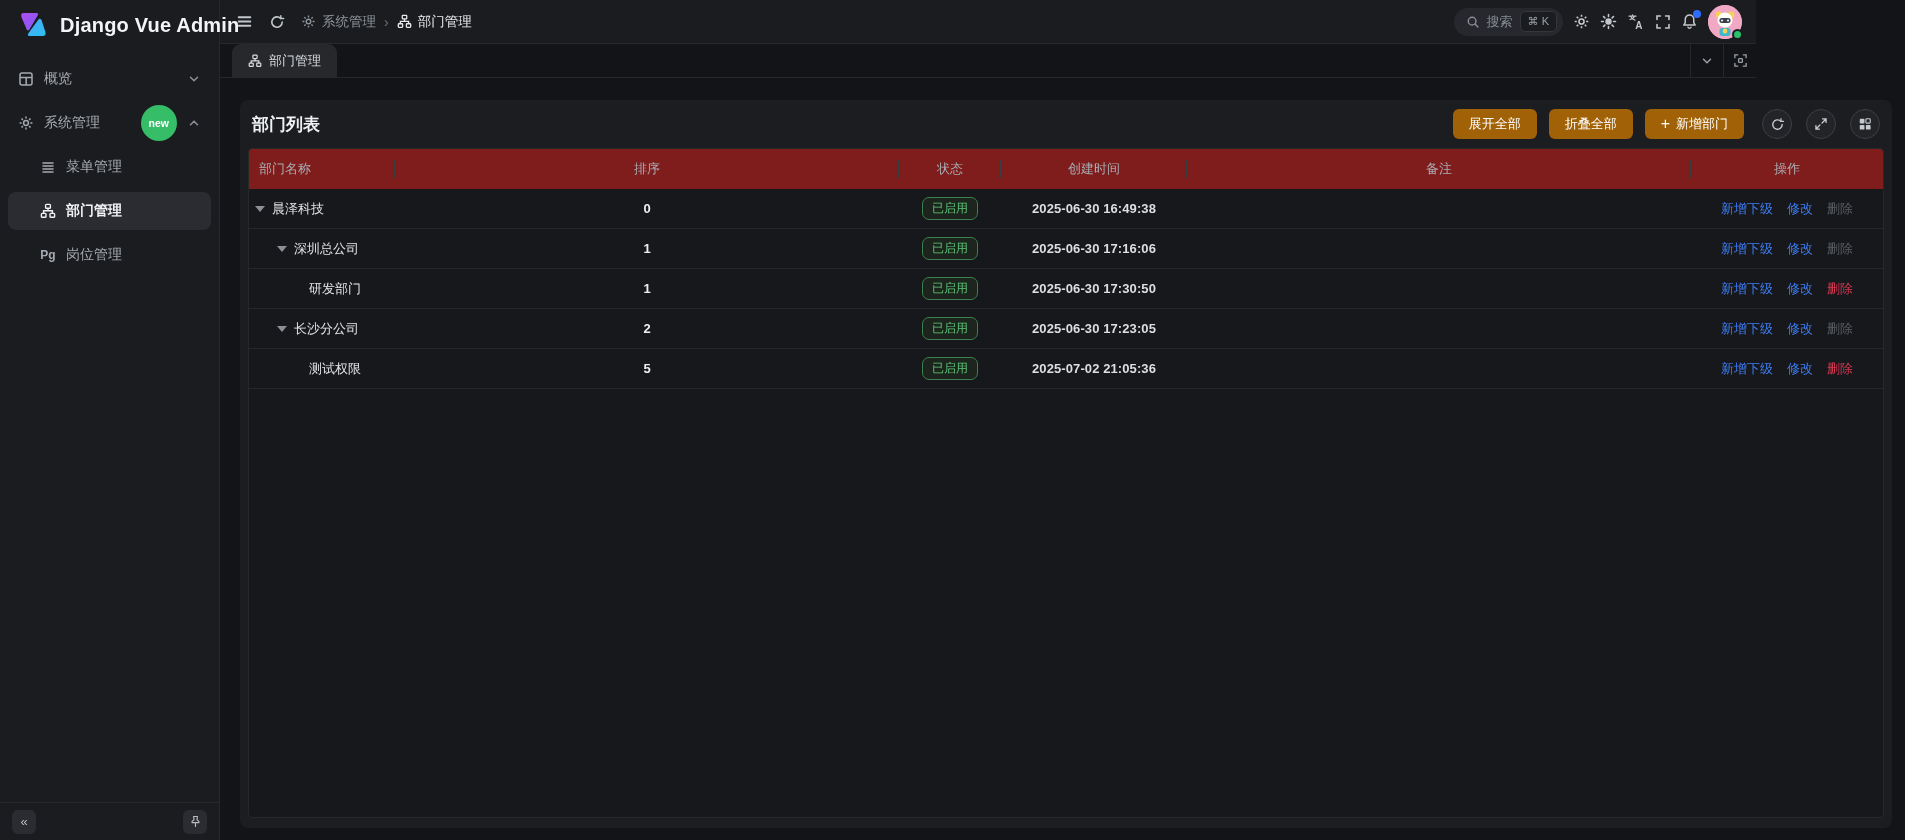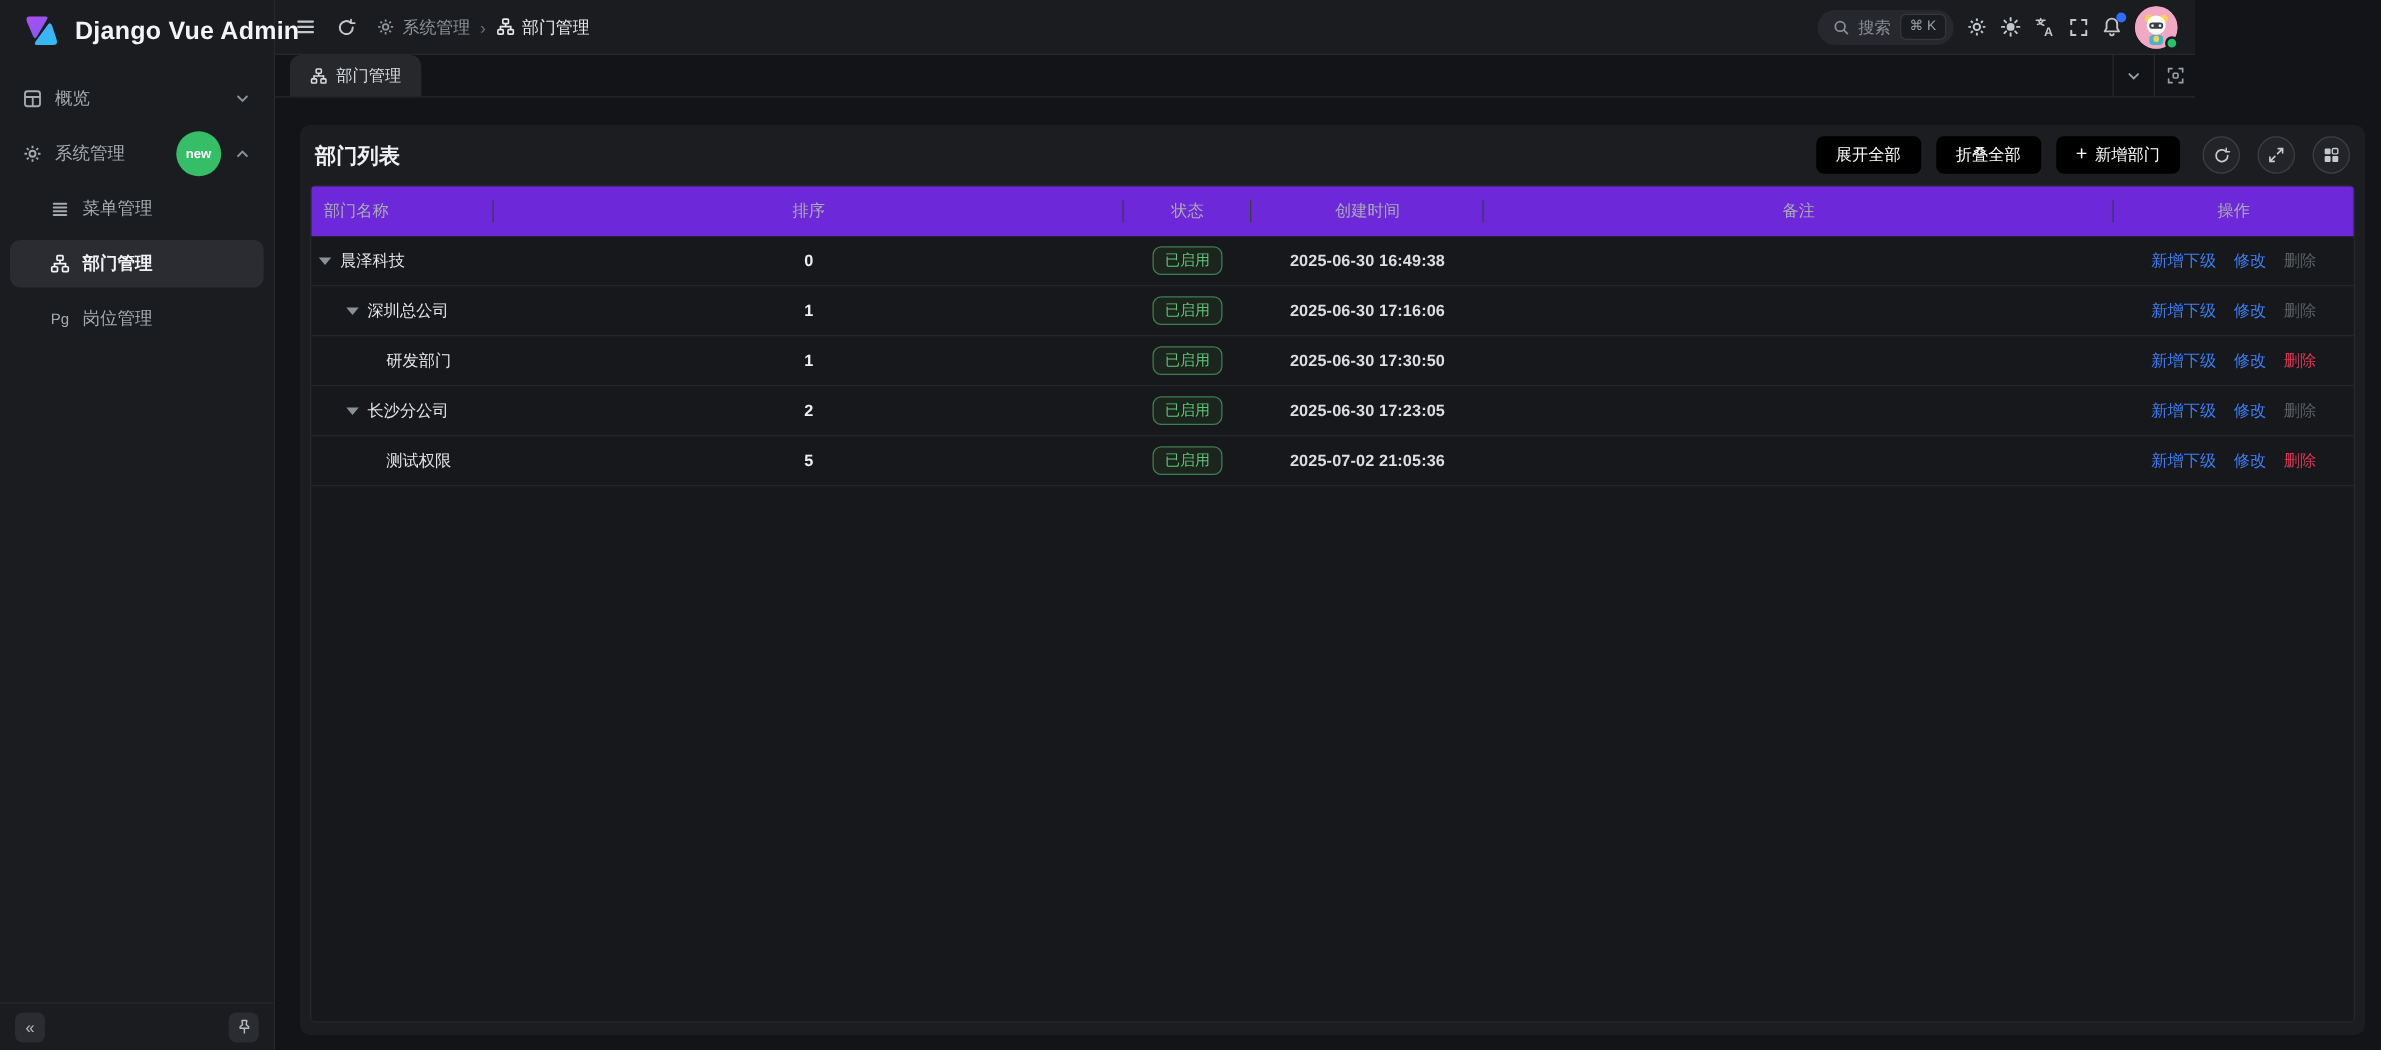--- a/index.html
+++ b/index.html
@@ -16,21 +16,21 @@
   .nav { padding:10px 8px 0 8px; }
   .nav-item { display:flex; align-items:center; height:38px; padding:0 10px; border-radius:8px;
     color:#a6abb1; font-size:14px; gap:10px; margin-bottom:6px; cursor:pointer; }
   .nav-item .grow { flex:1; }
   .nav-item svg { flex-shrink:0; }
   .nav-item.active { background:#2a2c31; color:#f0f2f4; font-weight:600; }
   .nav-sub { margin-top:2px; }
   .nav-sub .nav-item { padding-left:32px; }
   .badge-new { background:#35bd68; color:#fff; font-size:10.5px; font-weight:700;
     padding:12px 8px; border-radius:999px; line-height:1.2; }
-  .pg-ico { font-size:12px; font-weight:400; color:#a6abb1; width:16px; text-align:center; }
+  .pg-ico { font-size:12px; font-weight:700; color:#a6abb1; width:16px; text-align:center; }
   .active .pg-ico, .active svg { color:#f0f2f4; }
   .sidebar-footer { position:absolute; bottom:0; left:0; right:0; height:38px;
     border-top:1px solid #26282c; display:flex; align-items:center; justify-content:space-between; padding:0 12px; }
   .sq-btn { width:24px; height:24px; background:#2a2c31; border-radius:6px; color:#b9bdc2;
     display:flex; align-items:center; justify-content:center; font-size:13px; cursor:pointer; }
 
   
   .main { flex:1; display:flex; flex-direction:column; min-width:0; }
 
   
@@ -64,34 +64,34 @@
   .tab-ctl { width:33px; display:flex; align-items:center; justify-content:center;
     border-left:1px solid #26282c; color:#9aa0a6; cursor:pointer; }
 
   
   .content { flex:1; position:relative; }
   .card { margin:22px 13px 0 20px; width:1652px; height:728px; background:#1b1d21;
     border-radius:8px; padding:0 8px; display:flex; flex-direction:column; }
   .card-head { height:48px; display:flex; align-items:center; padding:0 4px; gap:12px; }
   .card-title { font-size:17px; font-weight:600; color:#eef0f2; }
   .card-tools { margin-left:auto; display:flex; align-items:center; gap:12px; }
-  .btn { height:30px; border:none; border-radius:6px; background:#000000; color:#fff;
+  .btn { height:30px; border:none; border-radius:6px; background:#a16207; color:#fff;
     font-size:13px; padding:0 16px; display:flex; align-items:center; gap:6px; cursor:pointer;
     font-family:inherit; }
   .btn .plus { font-size:16px; font-weight:400; line-height:1; margin-top:-1px; }
   .circle-btn { width:30px; height:30px; border-radius:50%; background:#222428;
     border:1px solid #3c3f45; color:#c6c9cd; display:flex; align-items:center; justify-content:center;
     cursor:pointer; margin-left:2px; }
   .circle-btn:first-of-type { margin-left:6px; }
 
   
   .table-wrap { flex:1; margin-bottom:10px; border:1px solid #26282a; border-radius:4px;
     background:#17181b; overflow:hidden; display:flex; flex-direction:column; }
   .grid-cols { display:grid; grid-template-columns:146px 504px 102px 186px 1fr 192px; }
-  .thead { height:40px; background:#6d28d9; color:#a9adb3; font-size:13px; font-weight:500; }
+  .thead { height:40px; background:#7f1d1d; color:#a9adb3; font-size:13px; font-weight:500; }
   .th { display:flex; align-items:center; justify-content:center; position:relative; }
   .th.left { justify-content:flex-start; padding-left:10px; }
   .th:not(:last-child)::after { content:""; position:absolute; right:0; top:11px; bottom:11px;
     width:1px; background:#3a3d42; }
   .trow { height:40px; border-bottom:1px solid #242629; font-size:13px; }
   .cell { display:flex; align-items:center; justify-content:center; overflow:hidden; }
   .name-cell { justify-content:flex-start; }
   .tree-arrow { width:0; height:0; border-left:5px solid transparent; border-right:5px solid transparent;
     border-top:6px solid #8b9097; margin-right:7px; flex-shrink:0; cursor:pointer; }
   .dept-name { color:#e2e4e7; font-weight:400; white-space:nowrap; }

